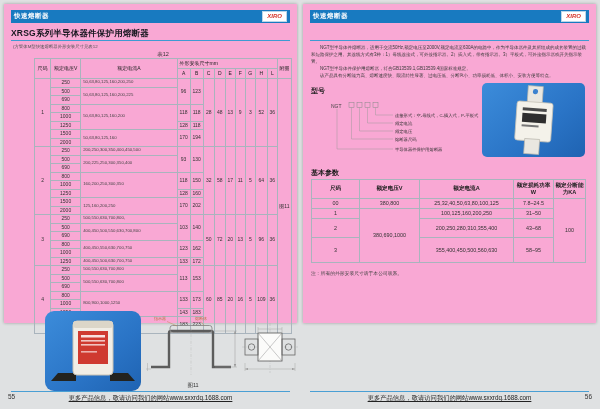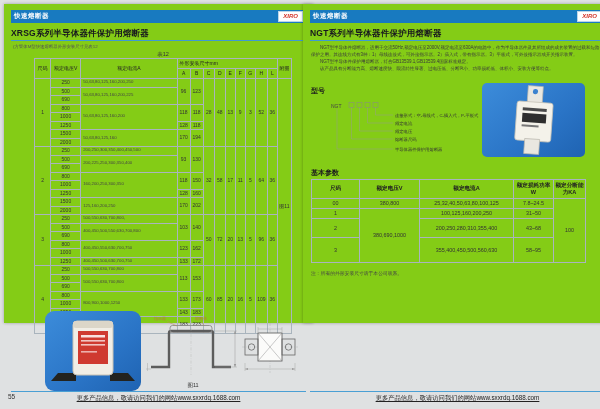--- a/index.html
+++ b/index.html
@@ -2,22 +2,22 @@
 <html><head>
 <meta charset="utf-8">
 <style>
   html,body{margin:0;padding:0;}
   body{
     width:600px;height:409px;position:relative;overflow:hidden;
     background:#dfe1e2;
     font-family:"Liberation Sans", sans-serif;
     -webkit-text-size-adjust:none;
   }
-  .page{position:absolute;top:4px;width:293px;height:319px;background:#84cc16;
-        box-shadow:0 0 3px rgba(0,0,0,.3);padding-left:16px;}
+  .page{position:absolute;top:4px;width:293px;height:319px;background:#f9a8d4;
+        box-shadow:0 0 3px rgba(0,0,0,.3);}
   #page-left{left:4px;}
   #page-right{left:303px;}
 
   .topbar{position:absolute;left:7px;right:7px;top:6px;height:13px;background:#187ac0;
           display:flex;align-items:center;justify-content:space-between;padding:0 3px;box-sizing:border-box;}
   .topbar-label{color:#ffffff;font-size:6.5px;font-weight:bold;letter-spacing:.5px;}
   .logo{background:#ffffff;color:#d33227;font-size:6px;font-weight:bold;font-style:italic;
         padding:0.5px 4px;border:0.5px solid #bcd6e8;line-height:1.4;}
 
   .title{position:absolute;left:7px;top:24px;font-size:8.5px;font-weight:bold;color:#17171f;letter-spacing:.2px;}
@@ -339,21 +339,20 @@
     <div class="footline"></div>
     <div class="pagenum pn-left">55</div>
     <div class="footer">更多产品信息，敬请访问我们的网站www.sxxrdq.1688.com</div>
   </div>
 
   <div class="page" id="page-right">
     <div class="topbar">
       <span class="topbar-label">快速熔断器</span>
       <span class="logo">XIRO</span>
     </div>
-    <div class="title">NGT系列半导体器件保护用熔断器</div>
     <div class="rule"></div>
 
     <div class="paras">
       <p>NGT型半导体件熔断器，适用于交流50Hz,额定电压至2000V,额定电流至630A的电路中，作为半导体器件及其所组成的成套装置的过载和短路保护之用。其连线方式有3种：1）母线连接式，可外接指示器。2）插入式，带有指示器。3）平板式，可外接指示器或开关指示装置。</p>
       <p>NGT型半导体件保护用熔断器，符合GB13539.1,GB13539.4国家标准规定。</p>
       <p>该产品具有分断能力高、熔断速度快、限流特性显著、过电压低、分断I²t小、功率损耗低、体积小、安装方便等特点。</p>
     </div>
 
     <div class="h2" id="h-model">型号</div>
 

